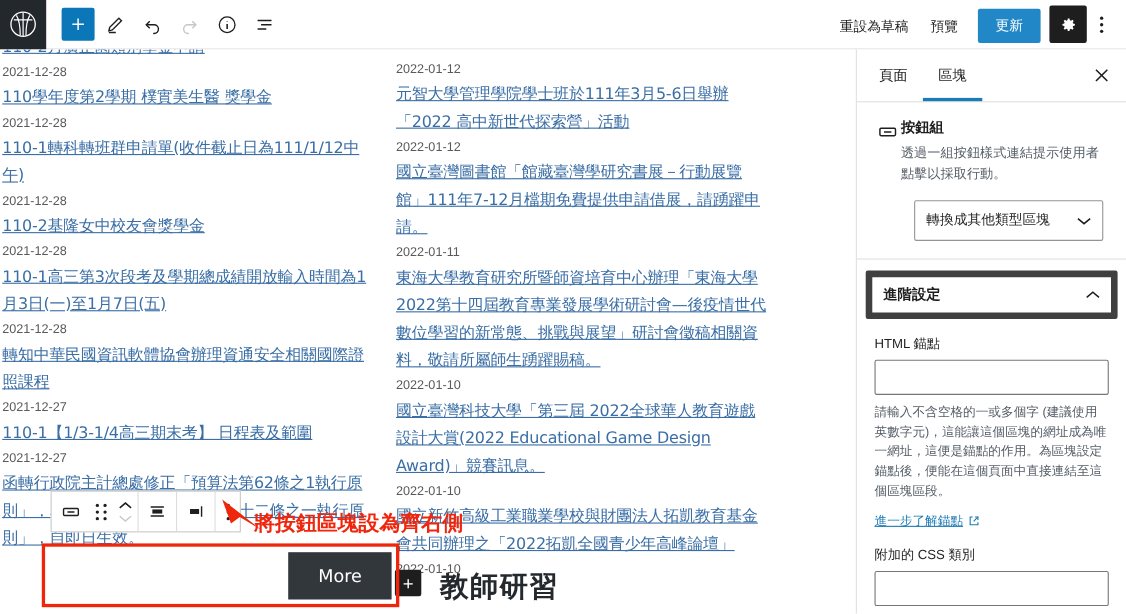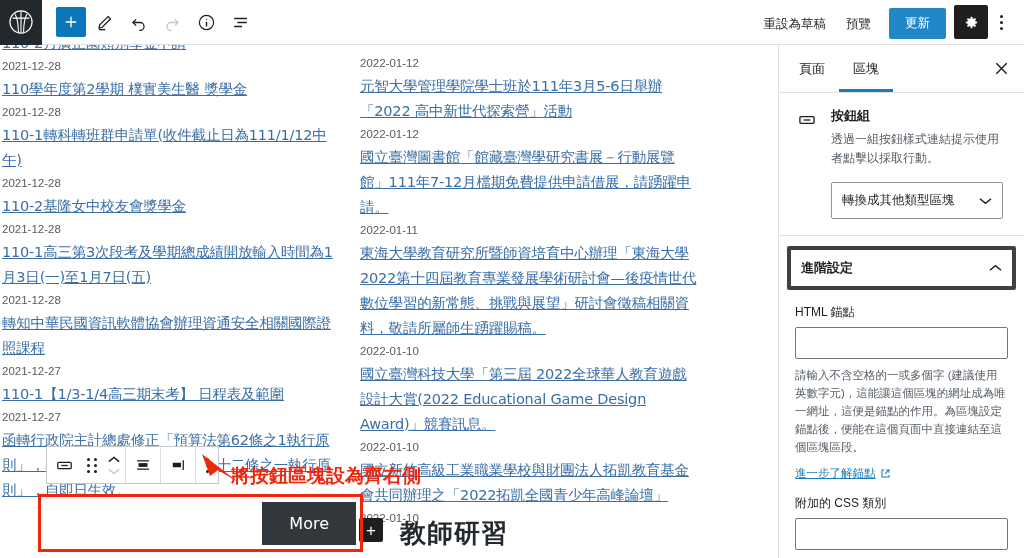--- a/index.html
+++ b/index.html
@@ -148,35 +148,35 @@
     color: #1e1e1e; cursor: pointer; background: none; border: none;
     border-bottom: 3px solid transparent; font-family: Liberation Sans, sans-serif;
   }
   .sb-tab.active { color: #1e1e1e; border-bottom-color: #1b7bb5; font-weight: 400; }
   .sb-close {
     margin-left: auto; width: 34px; height: 34px; background: none; border: none;
     cursor: pointer; display: flex; align-items: center; justify-content: center;
     color: #1e1e1e; font-size: 16px;
   }
   .sb-section { padding: 14px 16px 16px 16px; border-bottom: 1px solid #e0e0e0; }
-  .blk-head { display: flex; gap: 12px; align-items: flex-start; }
+  .blk-head { display: flex; align-items: flex-start; }
   .blk-icon {
     width: 24px; height: 24px; flex: 0 0 24px; display: flex;
     align-items: center; justify-content: center; margin-top: 1px;
   }
   .blk-title { font-size: 13px; font-weight: 700; color: #1e1e1e; line-height: 18px; }
   .blk-desc { font-size: 12px; color: #555d66; line-height: 19px; margin-top: 5px; }
   .convert-sel {
     margin: 14px 0 0 36px; width: 172px; height: 37px; border: 1px solid #949494;
     background: #fff; display: flex; align-items: center; padding: 0 10px;
     font-size: 12.5px; color: #1e1e1e; cursor: pointer; justify-content: space-between;
     border-radius: 2px;
   }
   .adv-header {
-    margin: 10px 8px 0 8px; height: 44px; border: 4px solid #404040;
+    margin: 10px 8px 0 8px; height: 44px; border: 6px solid #404040;
     display: flex; align-items: center; padding: 0 10px; cursor: pointer;
     background: #fff; border-radius: 2px;
   }
   .adv-title { font-size: 13px; font-weight: 700; color: #1e1e1e; }
   .adv-chev { margin-left: auto; color: #1e1e1e; }
   .fld { padding: 0 16px; }
   .fld-label { font-size: 12px; color: #1e1e1e; margin-top: 14px; margin-bottom: 6px; font-weight: 400; }
   .fld-input {
     width: 100%; height: 32px; border: 1px solid #757575; border-radius: 2px;
     background: #fff; font-size: 12px; padding: 0 8px; font-family: inherit;

